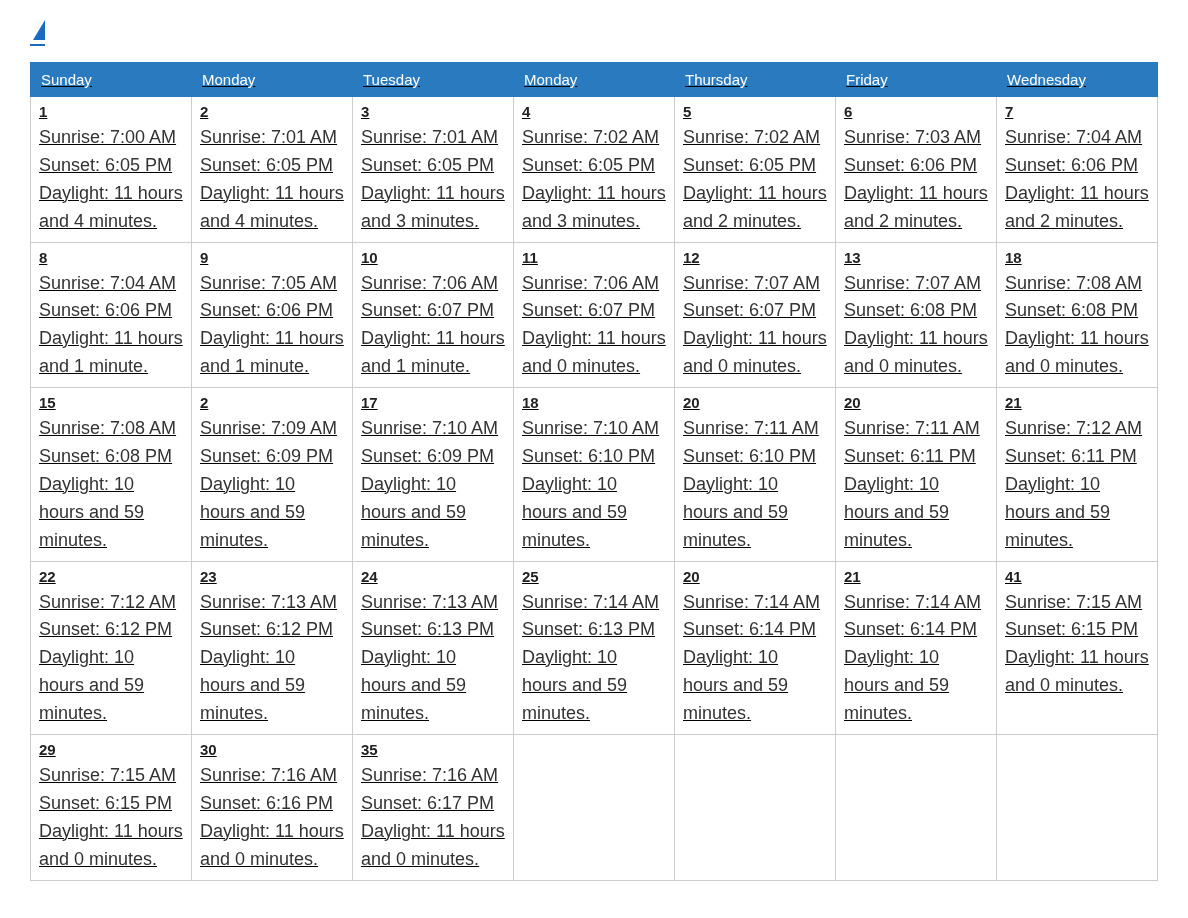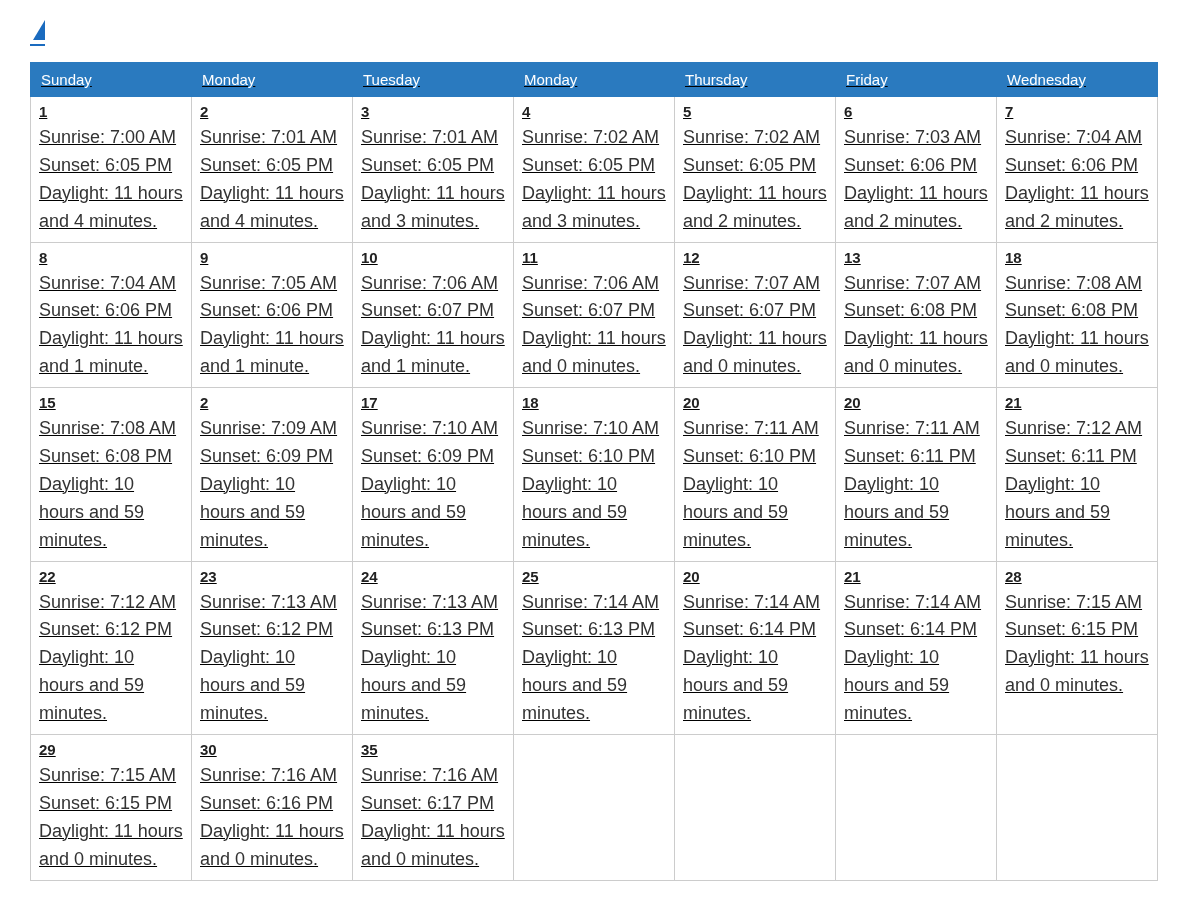--- a/index.html
+++ b/index.html
@@ -241,21 +241,21 @@
       </td>
         <td>
         <span class="day-num">20</span>
         <span class="day-info">Sunrise: 7:14 AM<br>Sunset: 6:14 PM<br>Daylight: 10 hours and 59 minutes.</span>
       </td>
         <td>
         <span class="day-num">21</span>
         <span class="day-info">Sunrise: 7:14 AM<br>Sunset: 6:14 PM<br>Daylight: 10 hours and 59 minutes.</span>
       </td>
         <td>
-        <span class="day-num">28</span>
+        <span class="day-num">41</span>
         <span class="day-info">Sunrise: 7:15 AM<br>Sunset: 6:15 PM<br>Daylight: 11 hours and 0 minutes.</span>
       </td>
       </tr>
       <tr class="last-row">
         <td>
         <span class="day-num">29</span>
         <span class="day-info">Sunrise: 7:15 AM<br>Sunset: 6:15 PM<br>Daylight: 11 hours and 0 minutes.</span>
       </td>
         <td>
         <span class="day-num">30</span>

